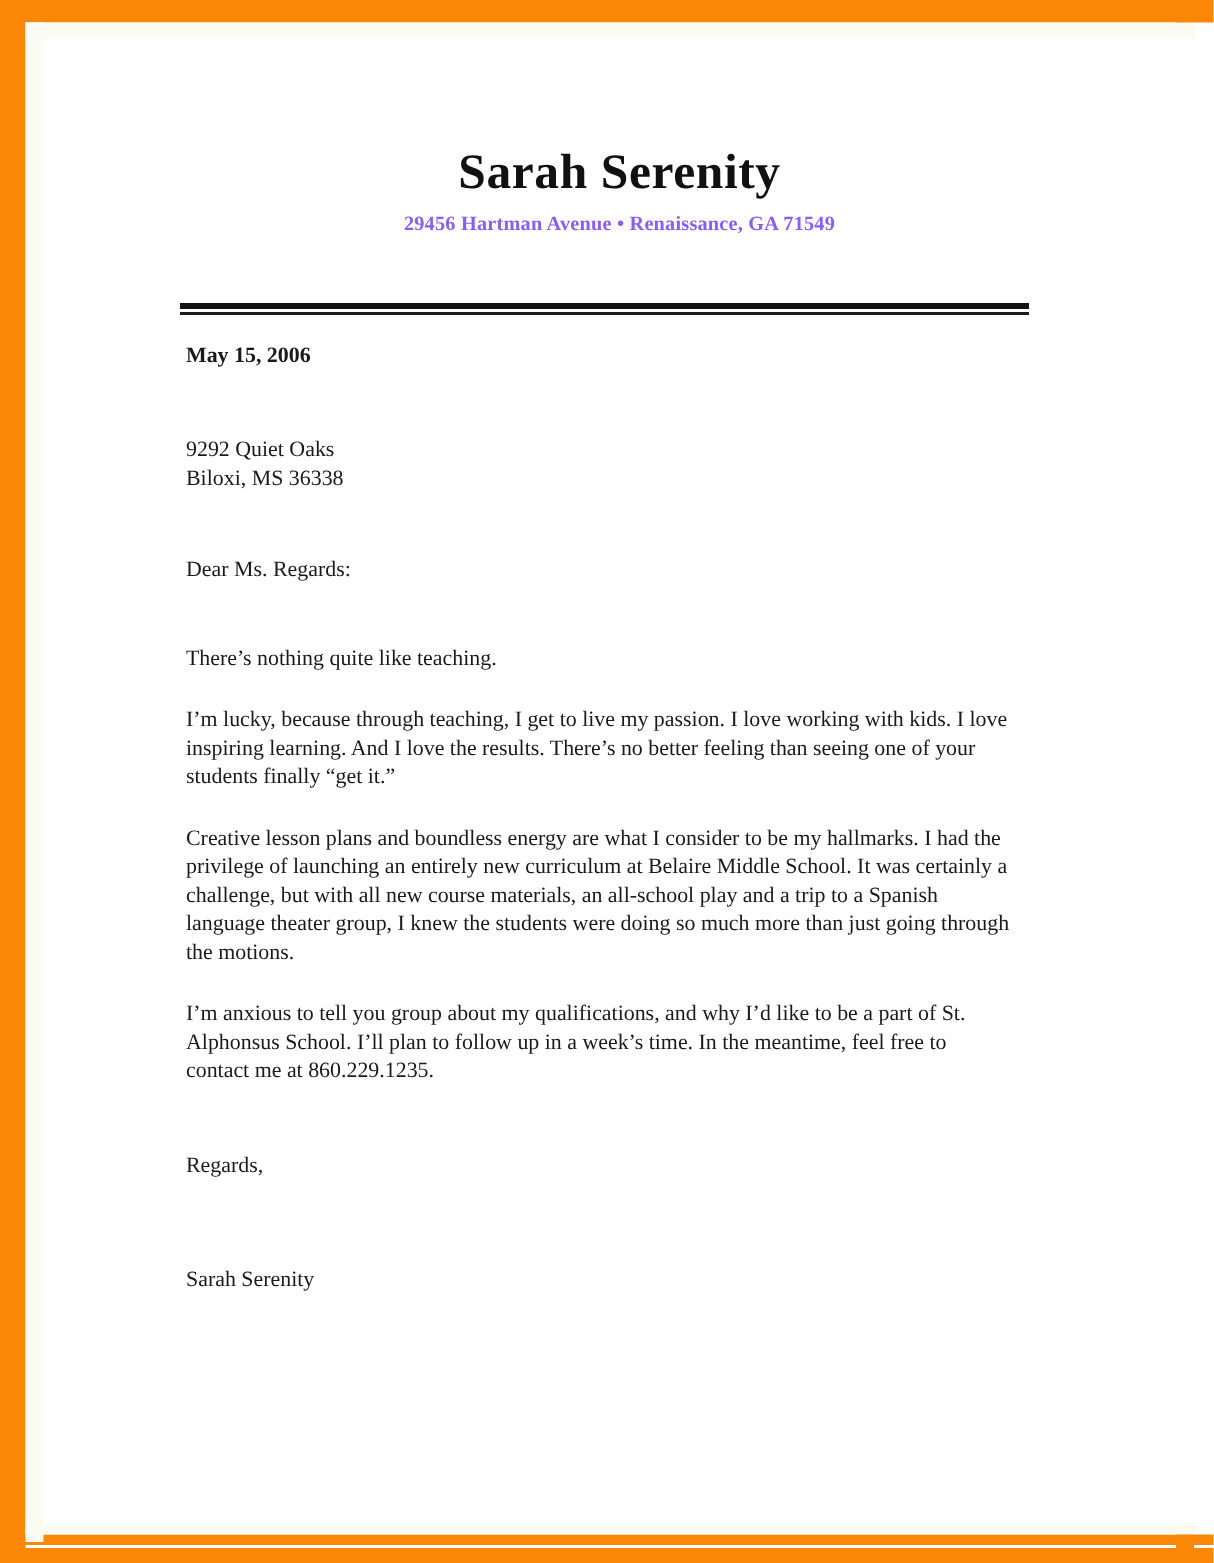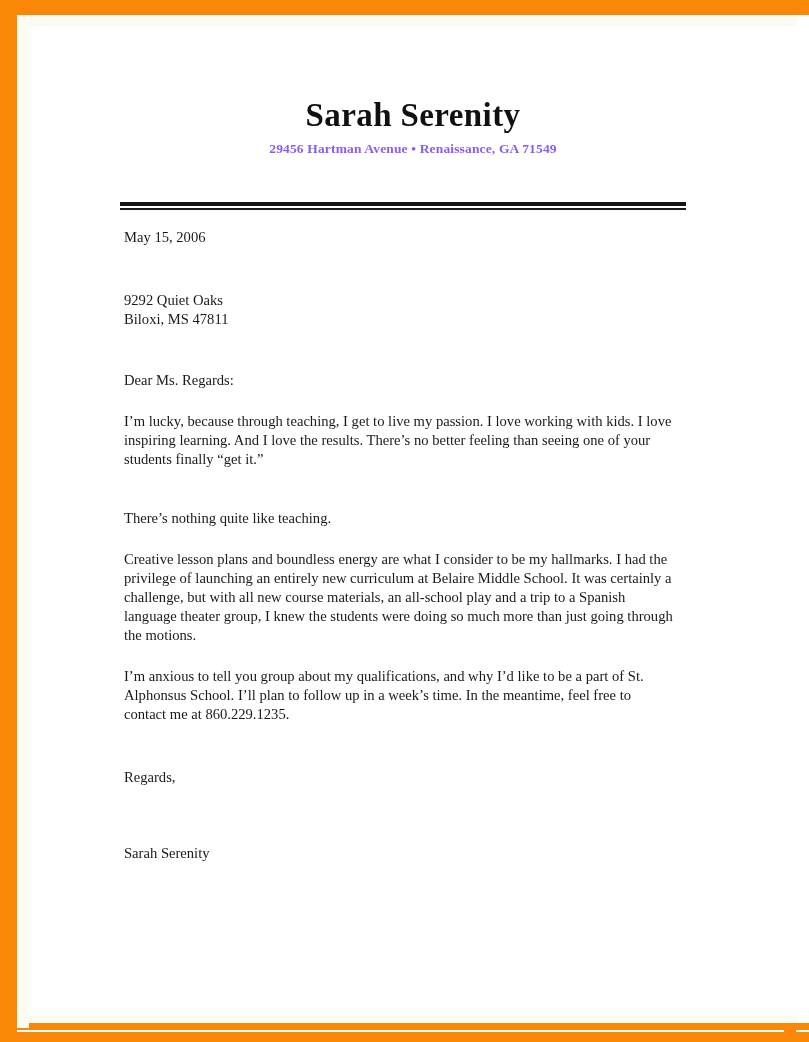--- a/index.html
+++ b/index.html
@@ -110,21 +110,21 @@
   
   .body-block {
     position: absolute;
     left: 95px;
     top: 202px;
     width: 552px;
     color: #1a1a1a;
     font-size: 14.6px;
     line-height: 1.30;
   }
-  .date-line     { margin: 0; }
+  .date-line     { margin: 0; font-weight: bold; }
   .inside-addr   { margin: 44px 0 15px 0; }
   .inside-addr div { line-height: 1.30; }
   .salutation    { margin: 42px 0 0 0; }
   .para          { margin: 40px 0 0 0; text-align: left; }
   .para.tight    { margin-top: 22px; }
   .closing       { margin: 44px 0 0 0; }
   .signature     { margin: 58px 0 0 0; }
 </style>
 </head>
 <body>
@@ -153,28 +153,28 @@
       <div class="rule-gap"></div>
       <div class="rule-thin"></div>
     </div>
 
     <div class="body-block">
 
       <p class="date-line">May 15, 2006</p>
 
       <div class="inside-addr">
         <div>9292 Quiet Oaks</div>
-        <div>Biloxi, MS 47811</div>
+        <div>Biloxi, MS 36338</div>
       </div>
 
       <p class="salutation">Dear Ms. Regards:</p>
 
+      <p class="para">There’s nothing quite like teaching.</p>
+
       <p class="para tight">I’m lucky, because through teaching, I get to live my passion.  I love working with kids.  I love inspiring learning.  And I love the results.  There’s no better feeling than seeing one of your students finally “get it.”</p>
-
-      <p class="para">There’s nothing quite like teaching.</p>
 
       <p class="para tight">Creative lesson plans and boundless energy are what I consider to be my hallmarks.  I had the privilege of launching an entirely new curriculum at Belaire Middle School.  It was certainly a challenge, but with all new course materials, an all-school play and a trip to a Spanish language theater group, I knew the students were doing so much more than just going through the motions.</p>
 
       <p class="para tight">I’m anxious to tell you group about my qualifications, and why I’d like to be a part of St. Alphonsus School.  I’ll plan to follow up in a week’s time.  In the meantime, feel free to contact me at 860.229.1235.</p>
 
       <p class="closing">Regards,</p>
 
       <p class="signature">Sarah Serenity</p>
 
     </div>

